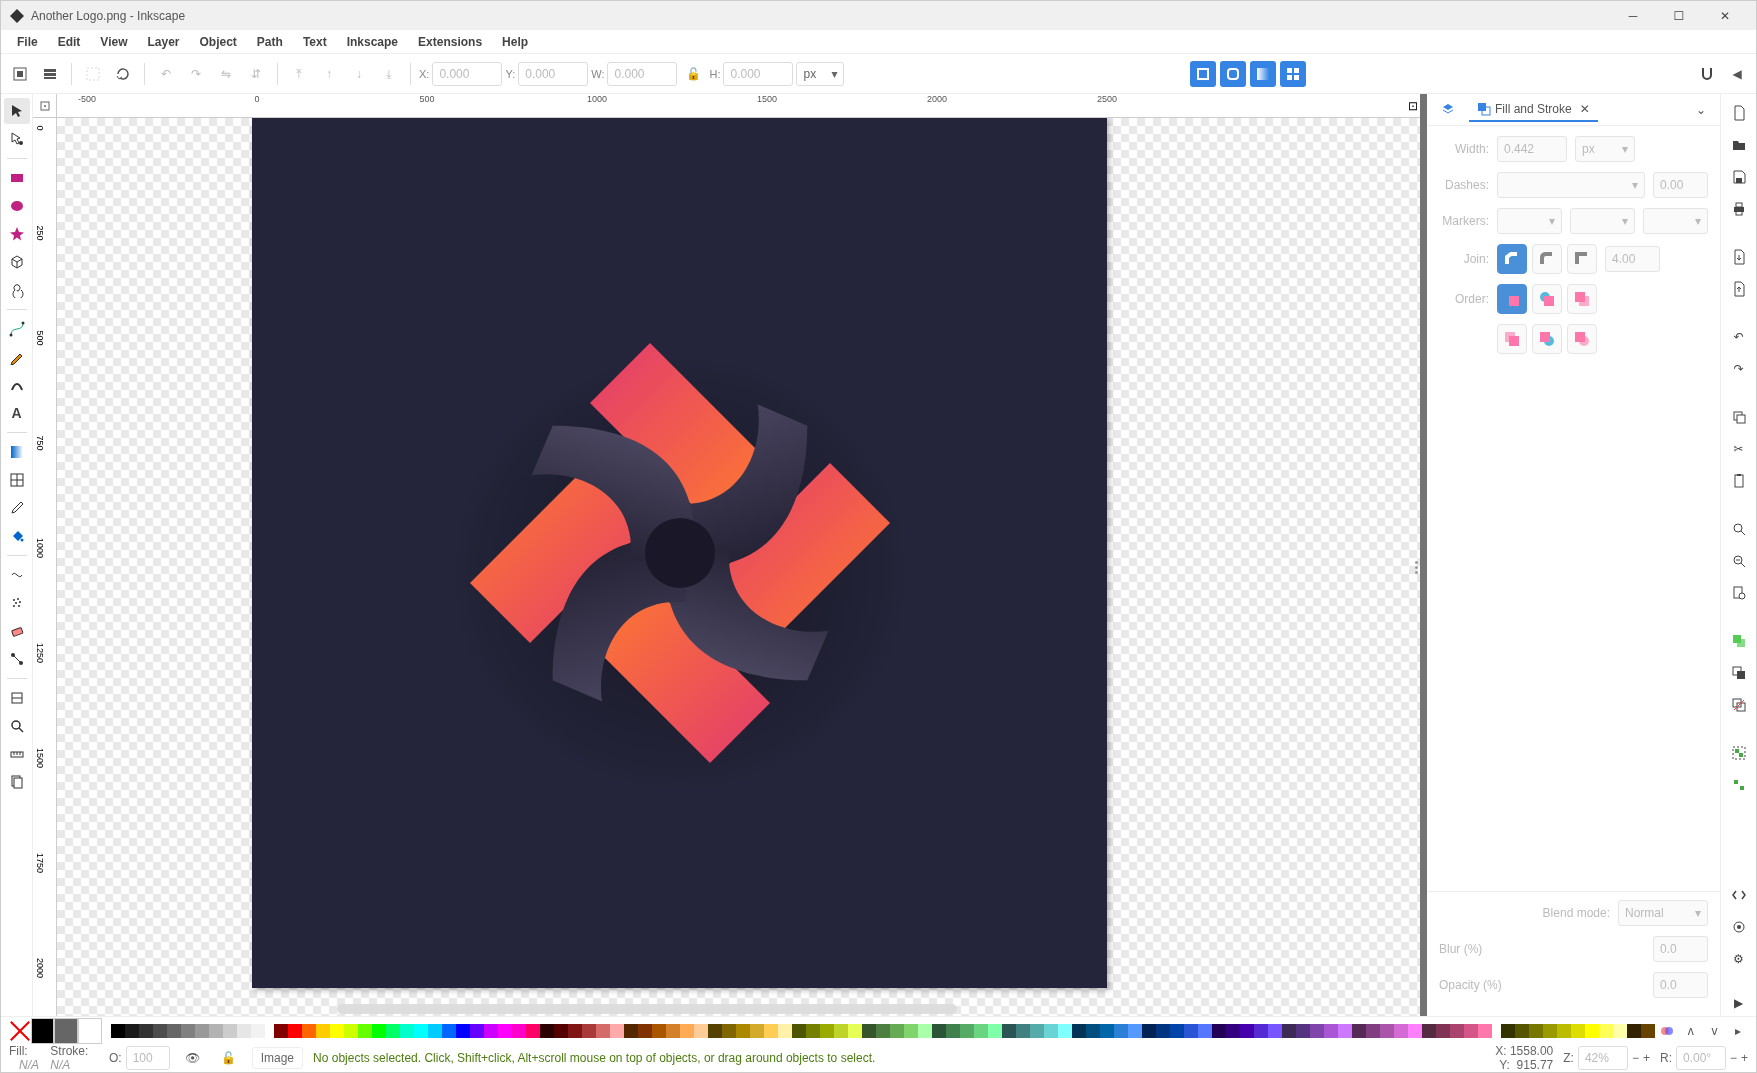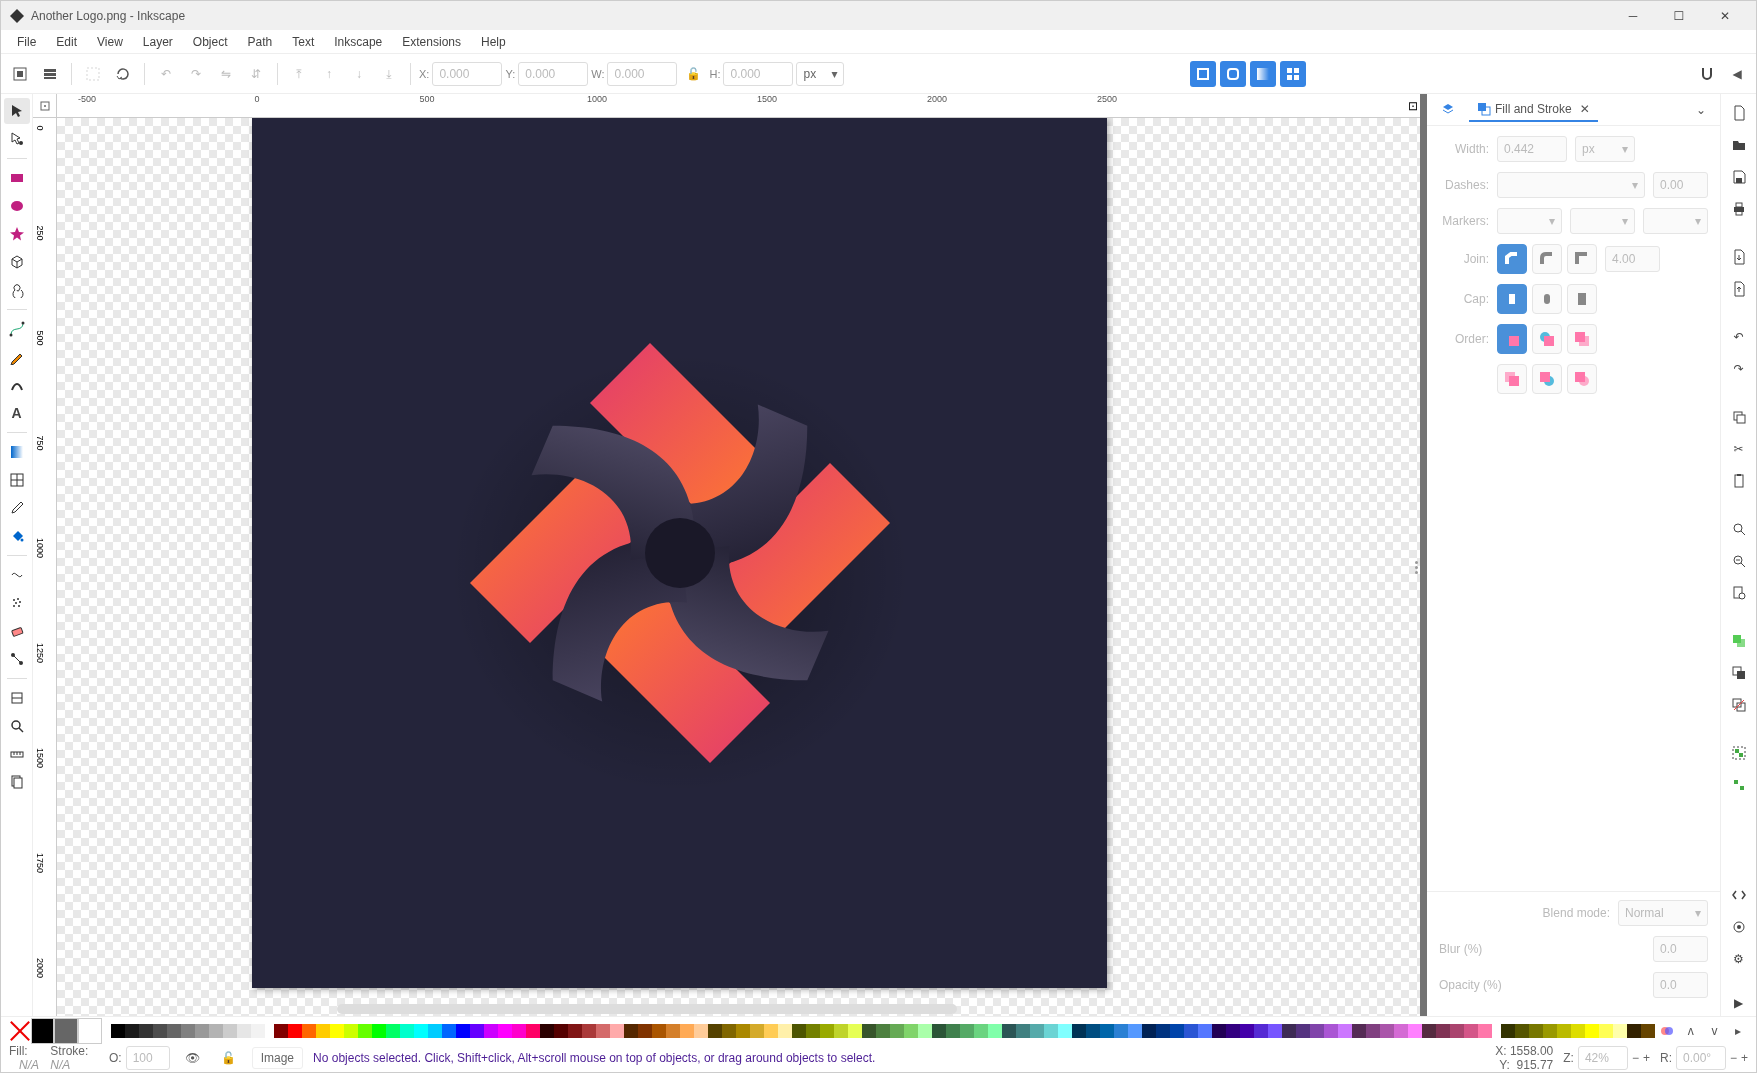--- a/index.html
+++ b/index.html
@@ -3,21 +3,21 @@
 <meta charset="utf-8">
 <style>
 * { margin: 0; padding: 0; box-sizing: border-box; font-family: "Segoe UI", sans-serif; font-size: 12px; }
 body { background: #fff; overflow: hidden; }
 .window { width: 1757px; height: 1073px; display: flex; flex-direction: column; border: 1px solid #ccc; }
 .titlebar { height: 29px; background: #f0f0f0; display: flex; align-items: center; padding: 0 8px; color: #555; }
 .titlebar-icon { width: 16px; height: 16px; margin-right: 6px; color:#333; }
 .titlebar-spacer { flex: 1; }
 .titlebar-btn { width: 46px; height: 28px; display: flex; align-items: center; justify-content: center; color: #444; cursor: pointer; }
 .menubar { height: 24px; background: #fff; display: flex; align-items: center; padding: 0 6px; border-bottom: 1px solid #eee; }
-.menubar span { padding: 3px 10px; color: #444; cursor: pointer; }
+.menubar span { padding: 3px 10px; color: #444; cursor: pointer; font-weight: bold; }
 .toolbar { height: 40px; background: #fff; border-bottom: 1px solid #eee; display: flex; align-items: center; padding: 0 6px; gap: 4px; }
 .tool-btn { width: 26px; height: 26px; display: flex; align-items: center; justify-content: center; border: 1px solid transparent; border-radius: 3px; cursor: pointer; color:#555;}
 .tool-btn.blue { background: #3584e4; color: white; }
 .tool-sep { width: 1px; height: 22px; background: #ddd; margin: 0 4px; }
 .coord-group { display: flex; align-items: center; gap: 3px; }
 .coord-label { color: #888; font-size: 11px; }
 .coord-input { width: 70px; height: 24px; border: 1px solid #ddd; border-radius: 3px; padding: 0 6px; color: #bbb; font-size: 11px; display:flex; align-items:center; }
 .unit-select { width: 48px; height: 24px; border: 1px solid #ddd; border-radius: 3px; display: flex; align-items: center; padding: 0 6px; color: #666; justify-content:space-between; font-size:11px;}
 .main { flex: 1; display: flex; overflow: hidden; }
 .toolbox { width: 32px; background: #fff; border-right: 1px solid #eee; display: flex; flex-direction: column; align-items: center; padding-top: 4px; gap: 2px; }
@@ -496,40 +496,20 @@
               </div>
             <div class="opt-btn">
                 <svg width="16" height="16" viewBox="0 0 16 16">
                   <path d="M3 13V3h10" fill="none" stroke="#888" stroke-width="4"></path>
                 </svg>
               </div>
           </div>
           <div class="panel-input" style="flex:0 0 55px">
               <span>4.00</span>
             </div>
-        </div>
-        <div class="panel-row">
-          <div class="panel-label">Cap:</div>
-          <div class="opt-grid">
-            <div class="opt-btn sel">
-                <svg width="16" height="16" viewBox="0 0 16 16">
-                  <rect x="5" y="3" width="6" height="10" fill="#fff"></rect>
-                </svg>
-              </div>
-            <div class="opt-btn">
-                <svg width="16" height="16" viewBox="0 0 16 16">
-                  <rect x="5" y="3" width="6" height="10" rx="3" fill="#888"></rect>
-                </svg>
-              </div>
-            <div class="opt-btn">
-                <svg width="16" height="16" viewBox="0 0 16 16">
-                  <rect x="4" y="2" width="8" height="12" fill="#888"></rect>
-                </svg>
-              </div>
-          </div>
         </div>
         <div class="panel-row">
           <div class="panel-label">Order:</div>
           <div class="opt-grid">
             <div class="opt-btn sel">
                 <svg width="18" height="18" viewBox="0 0 18 18">
                   <rect x="2" y="2" width="10" height="10" fill="#4a90d9"></rect>
                   <rect x="6" y="6" width="10" height="10" fill="#f7a"></rect>
                 </svg>
               </div>
@@ -863,21 +843,21 @@
           <span>O:</span>
           <div class="coord-input" style="width:44px">
             <span>100</span>
           </div>
         </div>
       <div class="tool-btn">👁</div>
       <div class="tool-btn">🔓</div>
       <div class="block" style="border:1px solid #eee;padding:3px 8px;border-radius:3px">
           <span>Image</span>
         </div>
-      <div style="flex:1;color:#4c1d95">No objects selected. Click, Shift+click, Alt+scroll mouse on top of objects, or drag around objects to select.</div>
+      <div style="flex:1;color:#4d7c0f">No objects selected. Click, Shift+click, Alt+scroll mouse on top of objects, or drag around objects to select.</div>
       <div class="block" style="flex-direction:column;align-items:flex-end;gap:0">
         <div><span>X:</span> <span>1558.00</span></div>
         <div><span>Y:</span> &nbsp;<span>915.77</span></div>
       </div>
       <div class="block">
           <span>Z:</span>
           <div class="coord-input" style="width:50px">
             <span>42%</span>
           </div>
           <span style="cursor:pointer">−</span>

